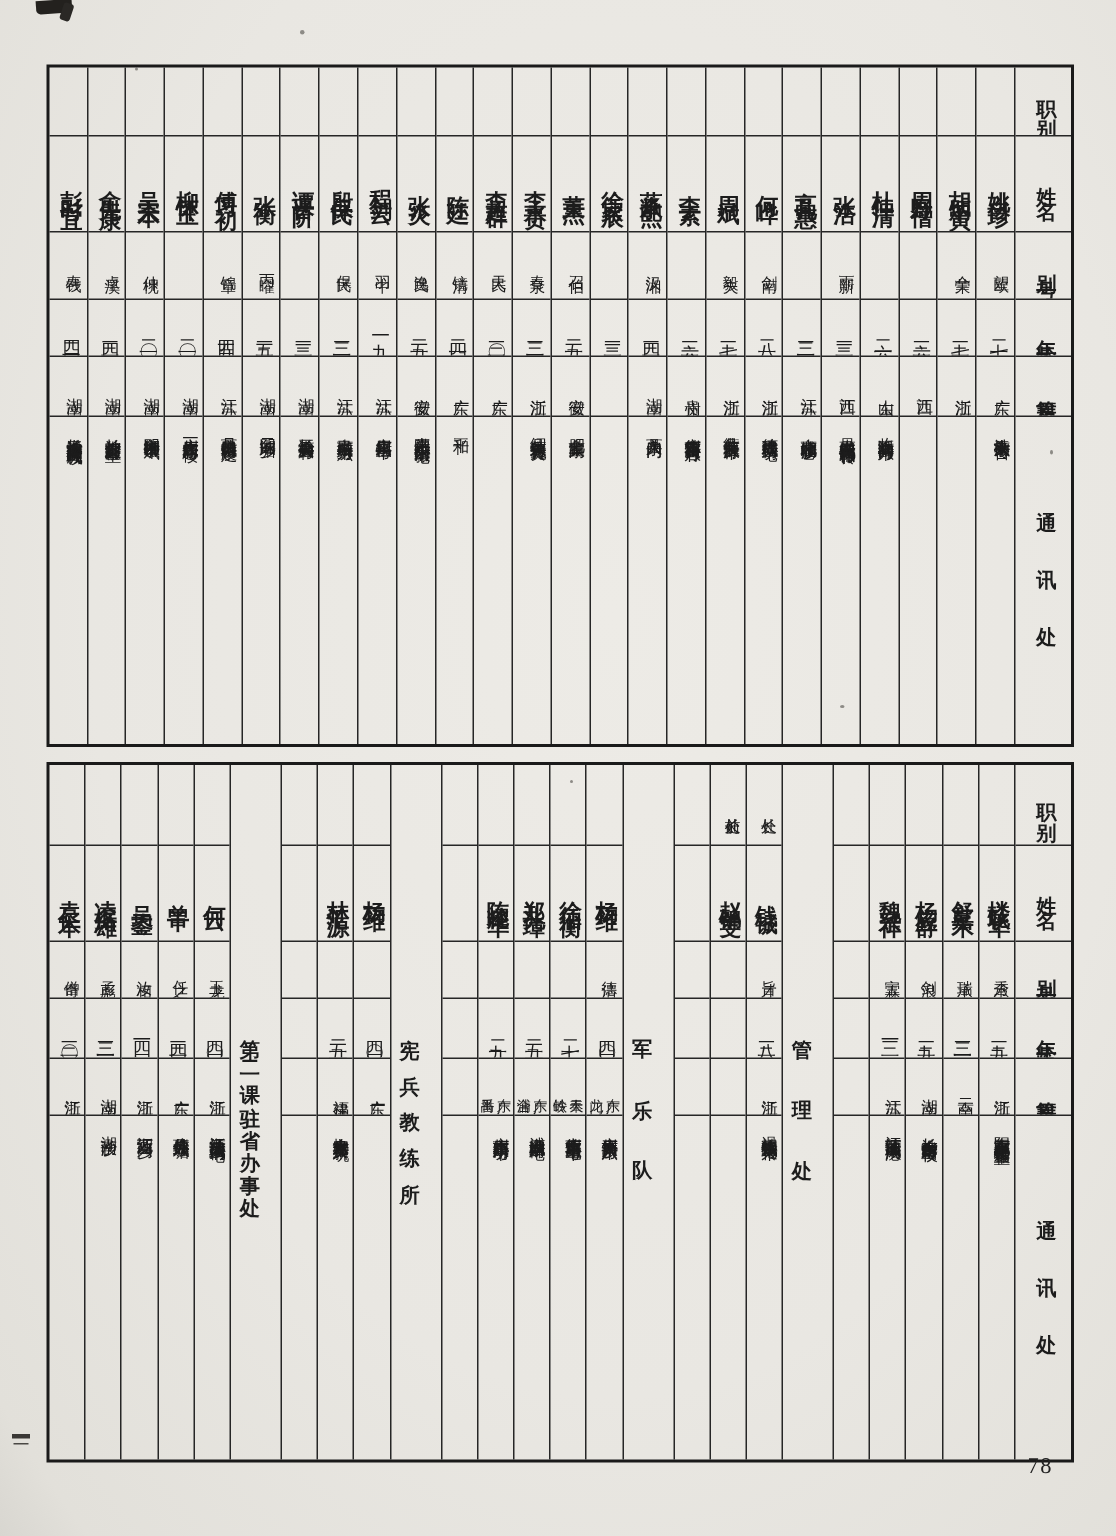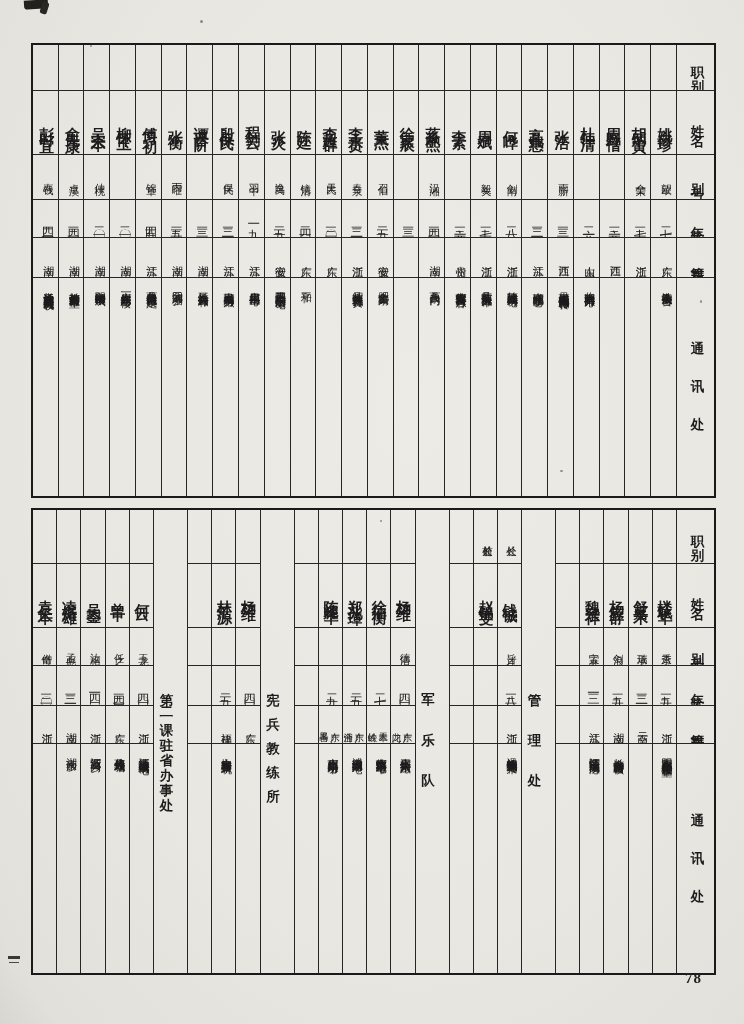--- a/index.html
+++ b/index.html
@@ -43,21 +43,21 @@
   .col.header .c5{letter-spacing:2px; font-size:13.5px;}
   .col.header .c6{flex:1 1 auto; text-align:center; letter-spacing:38px; padding-top:0;}
   .section-label{
     writing-mode:vertical-rl; text-orientation:upright;
     font-size:13.5px; font-weight:700; text-align:center;
     height:100%; display:block; padding-right:9px; box-sizing:border-box;
   }
   .col.section{ writing-mode:vertical-rl; }
   .col.section .section-label{ display:flex; align-items:center; justify-content:center; }
   
-  .page-number{ position:absolute; right:42px; top:970px; font-size:15px; letter-spacing:1px; color:#222;font-weight:bold;}
+  .page-number{ position:absolute; right:42px; top:970px; font-size:15px; letter-spacing:1px; color:#222;}
   .smudge-tl{ position:absolute; left:24px; top:0; width:24px; height:9px; background:#23211e; border-radius:0 0 5px 3px; transform:rotate(-4deg);}
   .smudge-tl2{ position:absolute; left:41px; top:2px; width:7px; height:12px; background:#2a2825; border-radius:2px; transform:rotate(18deg);}
   .mark-left{ position:absolute; left:8px; top:956px; width:12px; height:3px; background:#3a3835; box-shadow:0 5px 0 -1px #4a4844;}
   .speck{ position:absolute; background:#8d8b86; border-radius:50%; }
 </style>
 </head>
 <body>
 
 <div class="page">
 

